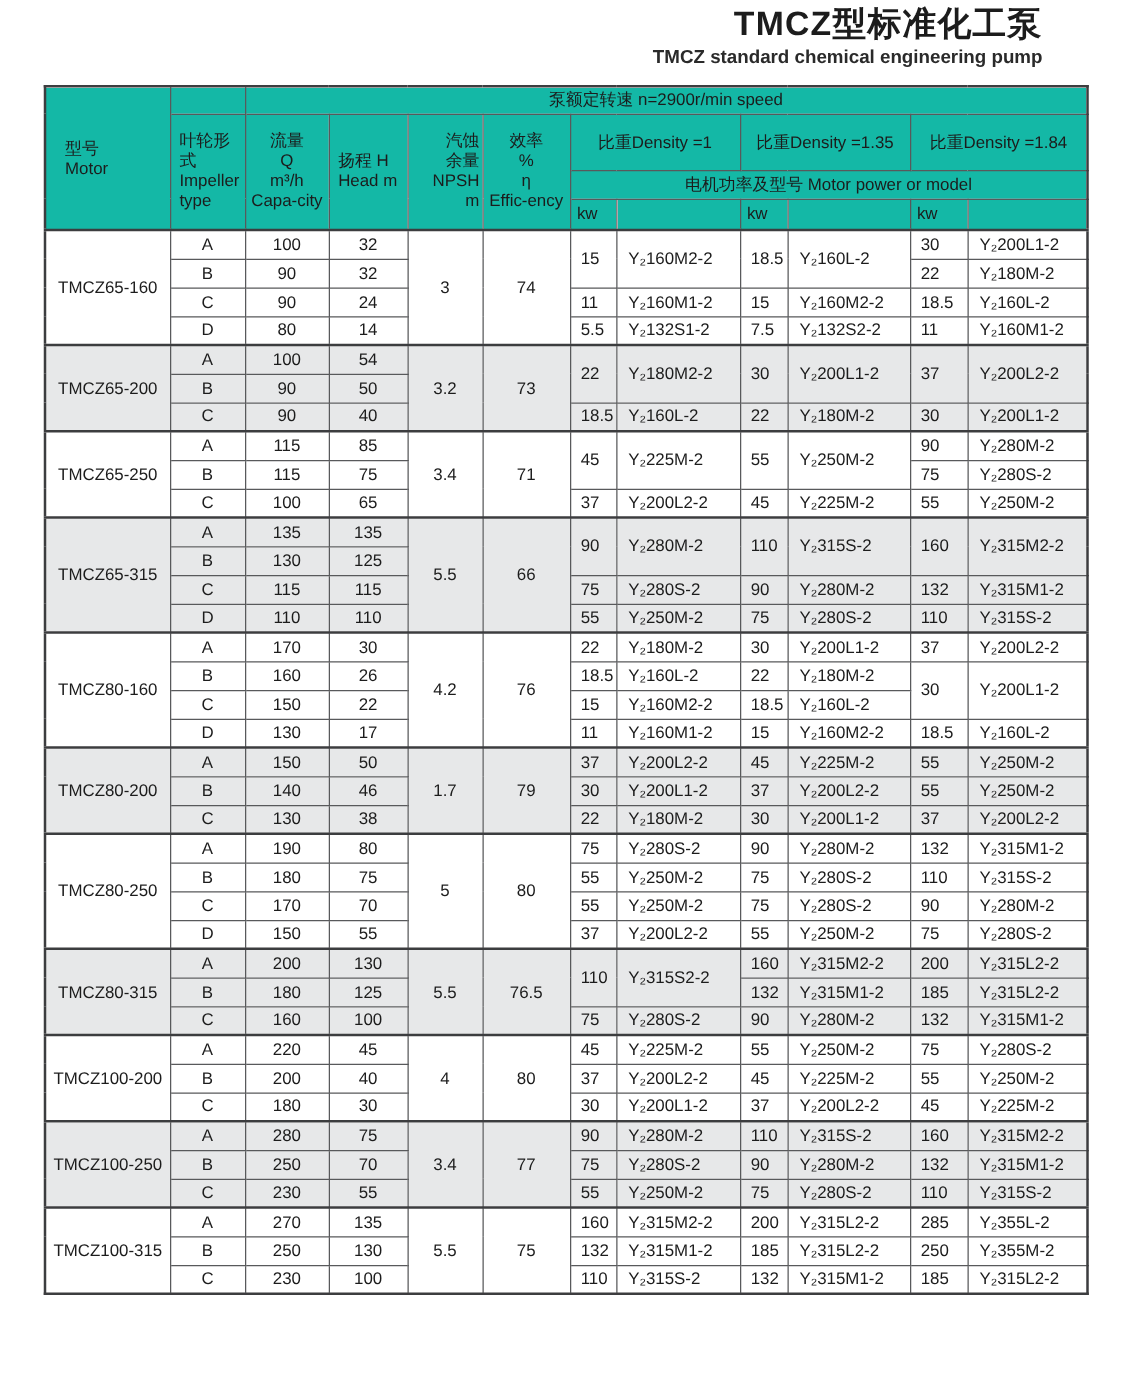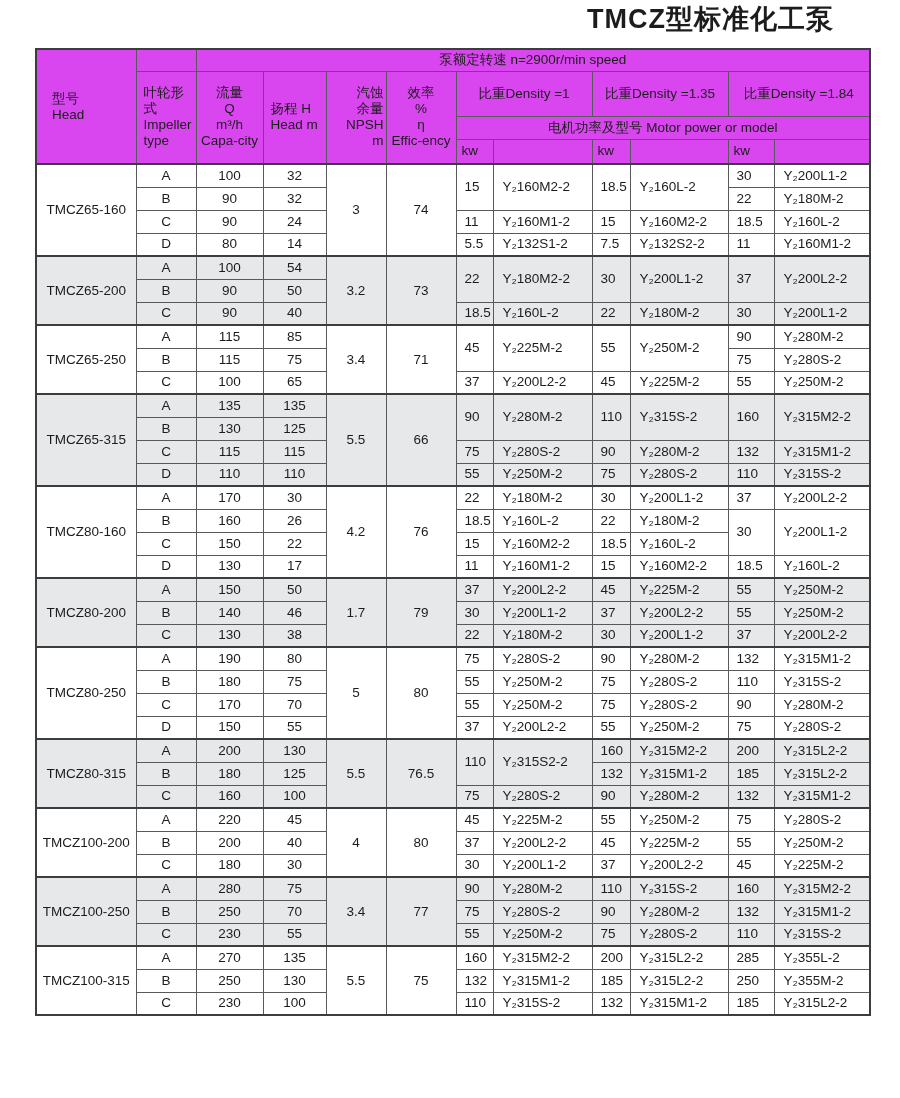--- a/index.html
+++ b/index.html
@@ -49,21 +49,21 @@
     font-size: 13.5px;
     font-weight: normal;
     text-align: center;
     vertical-align: middle;
     padding: 0 2px;
     height: 23px;
     line-height: 1.18;
     overflow: hidden;
   }
   .spec thead th {
-    background: #d946ef;
+    background: #14b8a6;
     white-space: pre-line;
   }
   .spec thead { border-bottom: 2px solid #3c3d3f; }
   .spec tbody.group { border-top: 2px solid #3c3d3f; }
   .spec tbody.shaded td { background: #e7e8e9; }
   .hr1 th { height: 22px; }
   .hr2 th.hd { height: 45px; }
   .hr3 th { height: 23px; }
   .hr4 th { height: 25px; text-align: left; padding-left: 5px; }
   th.ha-model { text-align: left; padding-left: 15px; }
@@ -71,20 +71,21 @@
   th.ha-npsh { text-align: right; padding-left: 11px; }
   td.c-kw { text-align: left; padding-left: 8px; }
   td.c-m  { text-align: left; padding-left: 9px; }
 </style>
 </head>
 <body>
 
 <div class="page">
   <div class="title-block">
     <div class="title-zh">TMCZ型标准化工泵</div>
+    <div class="title-en">TMCZ standard chemical engineering pump</div>
   </div>
 
 
   <table class="spec" id="spec-table">
     <colgroup>
       <col style="width:100px">
         <col style="width:60px">
         <col style="width:67px">
       <col style="width:63px">
         <col style="width:60px">
@@ -92,21 +93,21 @@
       <col style="width:37px">
         <col style="width:99px">
         <col style="width:38px">
       <col style="width:98px">
         <col style="width:46px">
         <col style="width:96px">
     </colgroup>
     <thead>
       <tr class="hr1">
         <th rowspan="4" class="ha-model">型号
-Head</th>
+Motor</th>
         <th></th>
         <th colspan="10">泵额定转速 n=2900r/min speed</th>
       </tr>
       <tr class="hr2">
         <th rowspan="3" class="ha-imp">叶轮形
 式
 Impeller
 type</th>
         <th rowspan="3">流量
 Q

